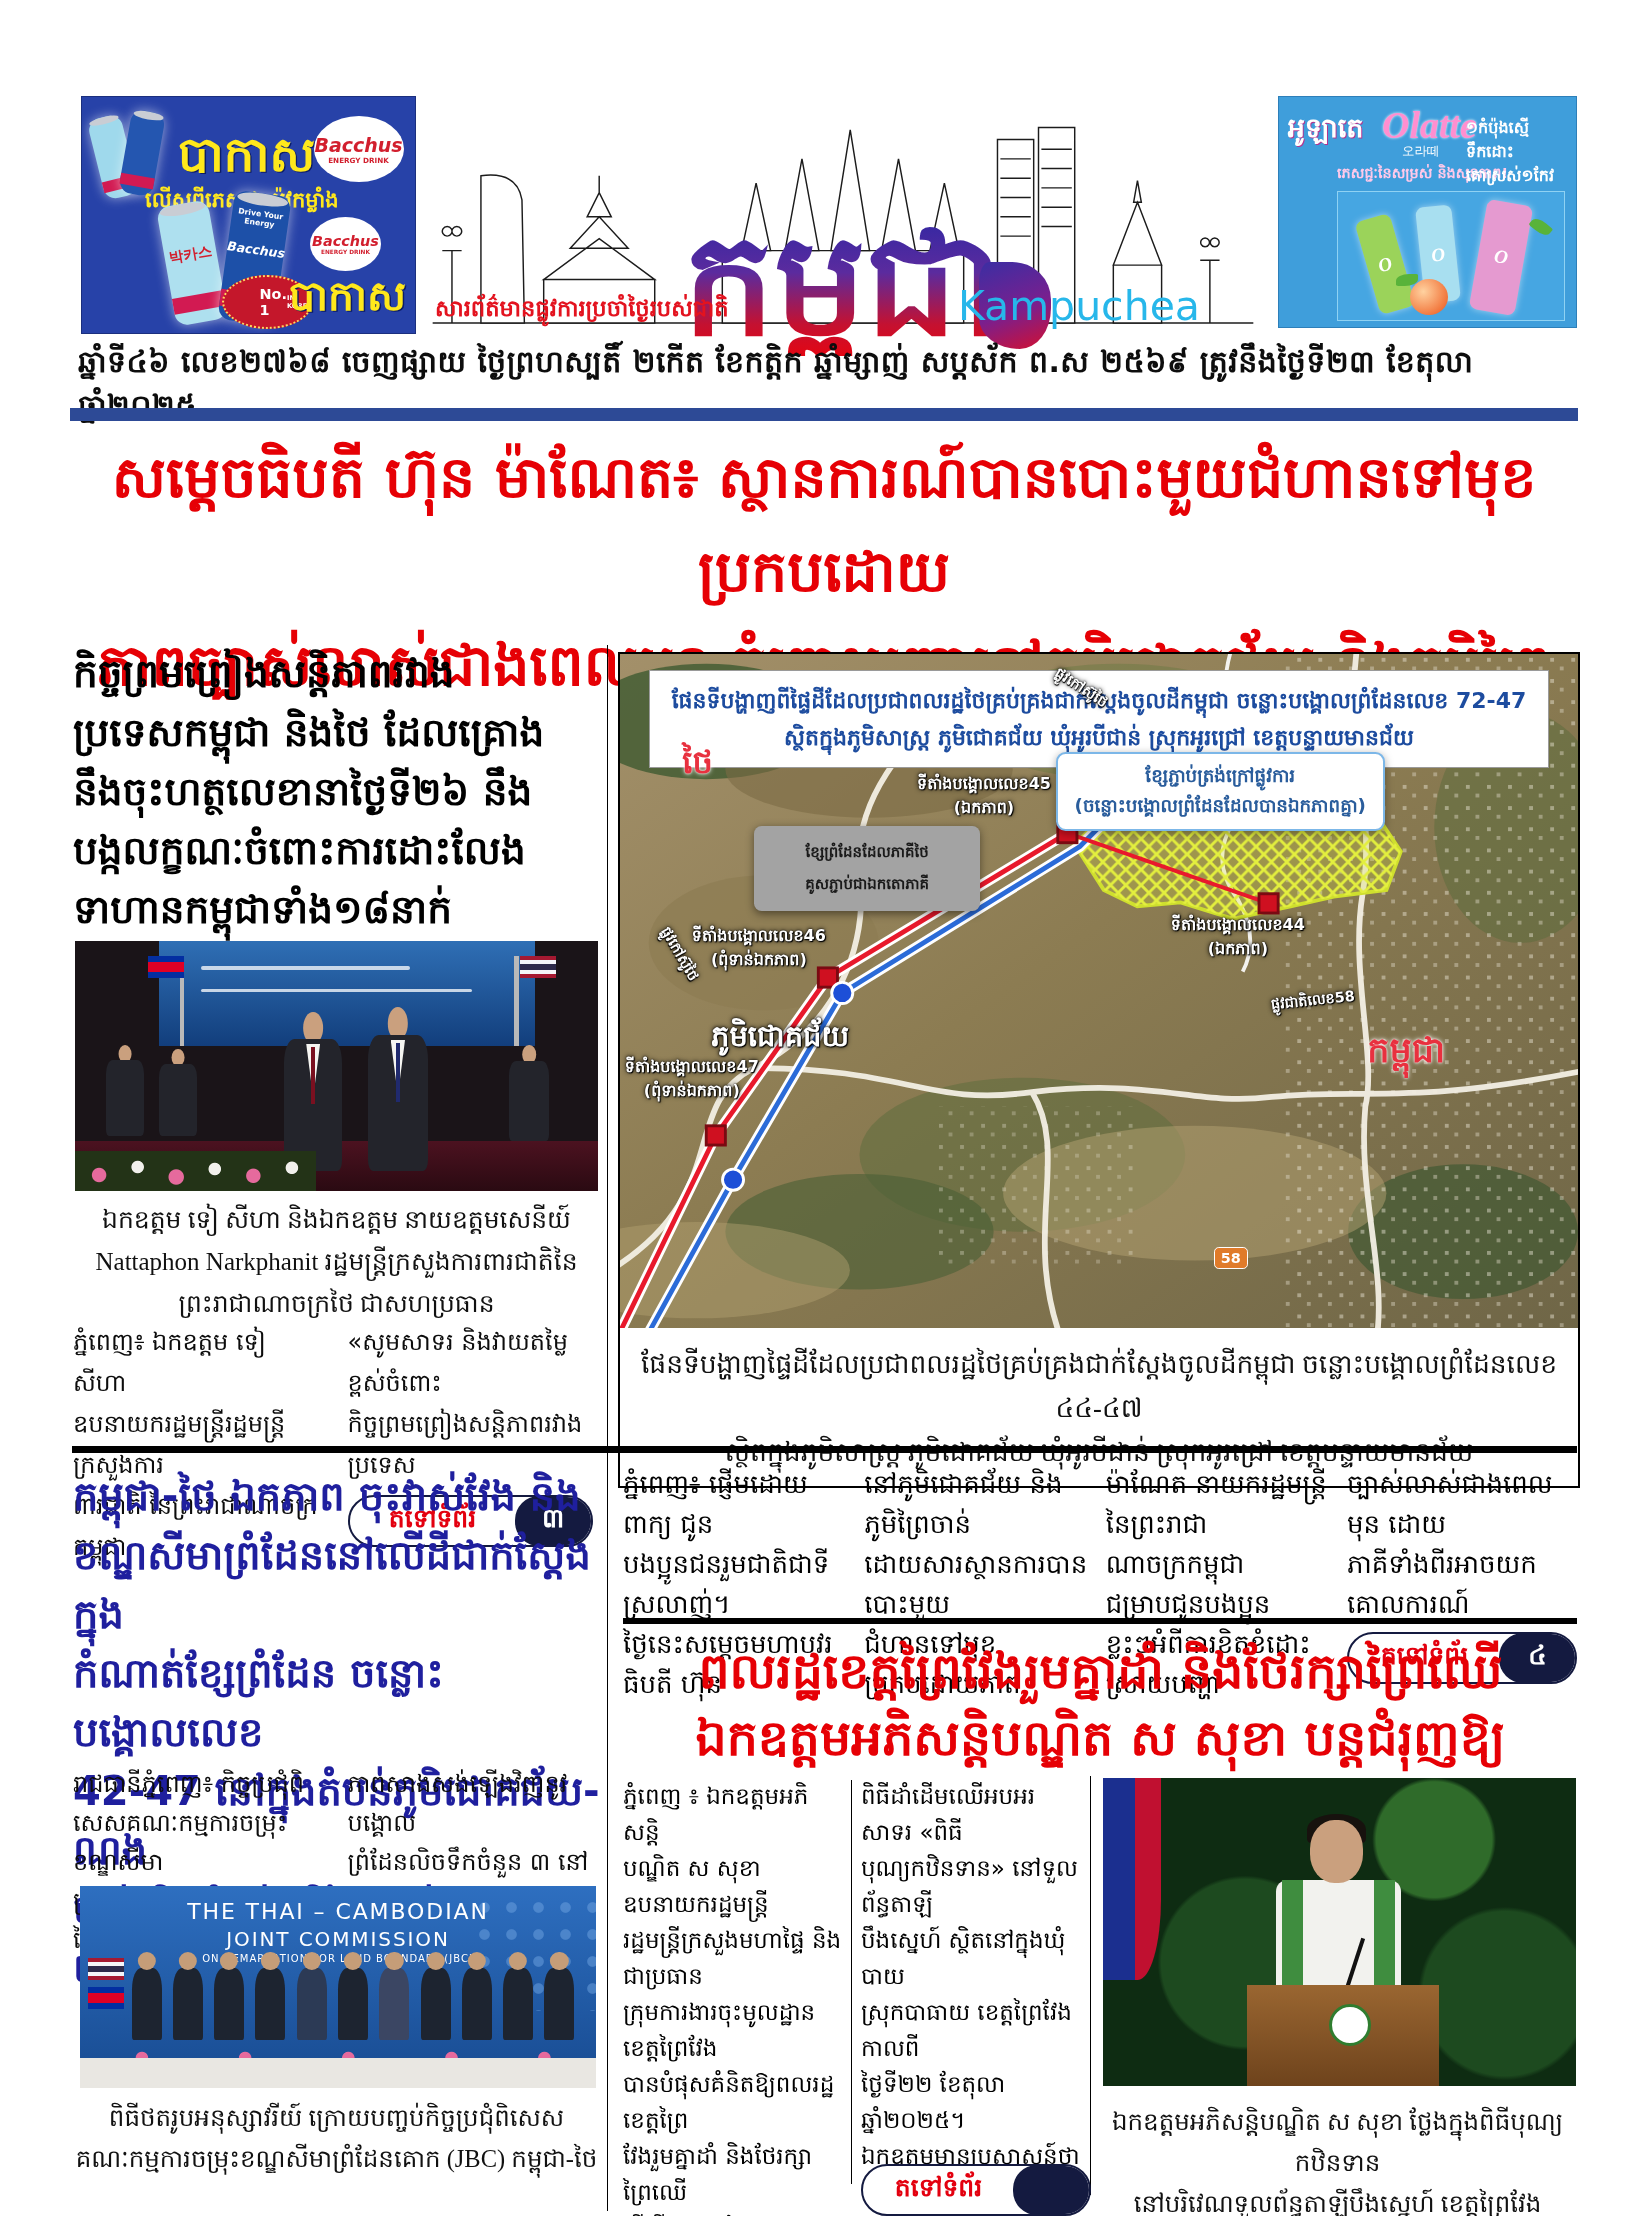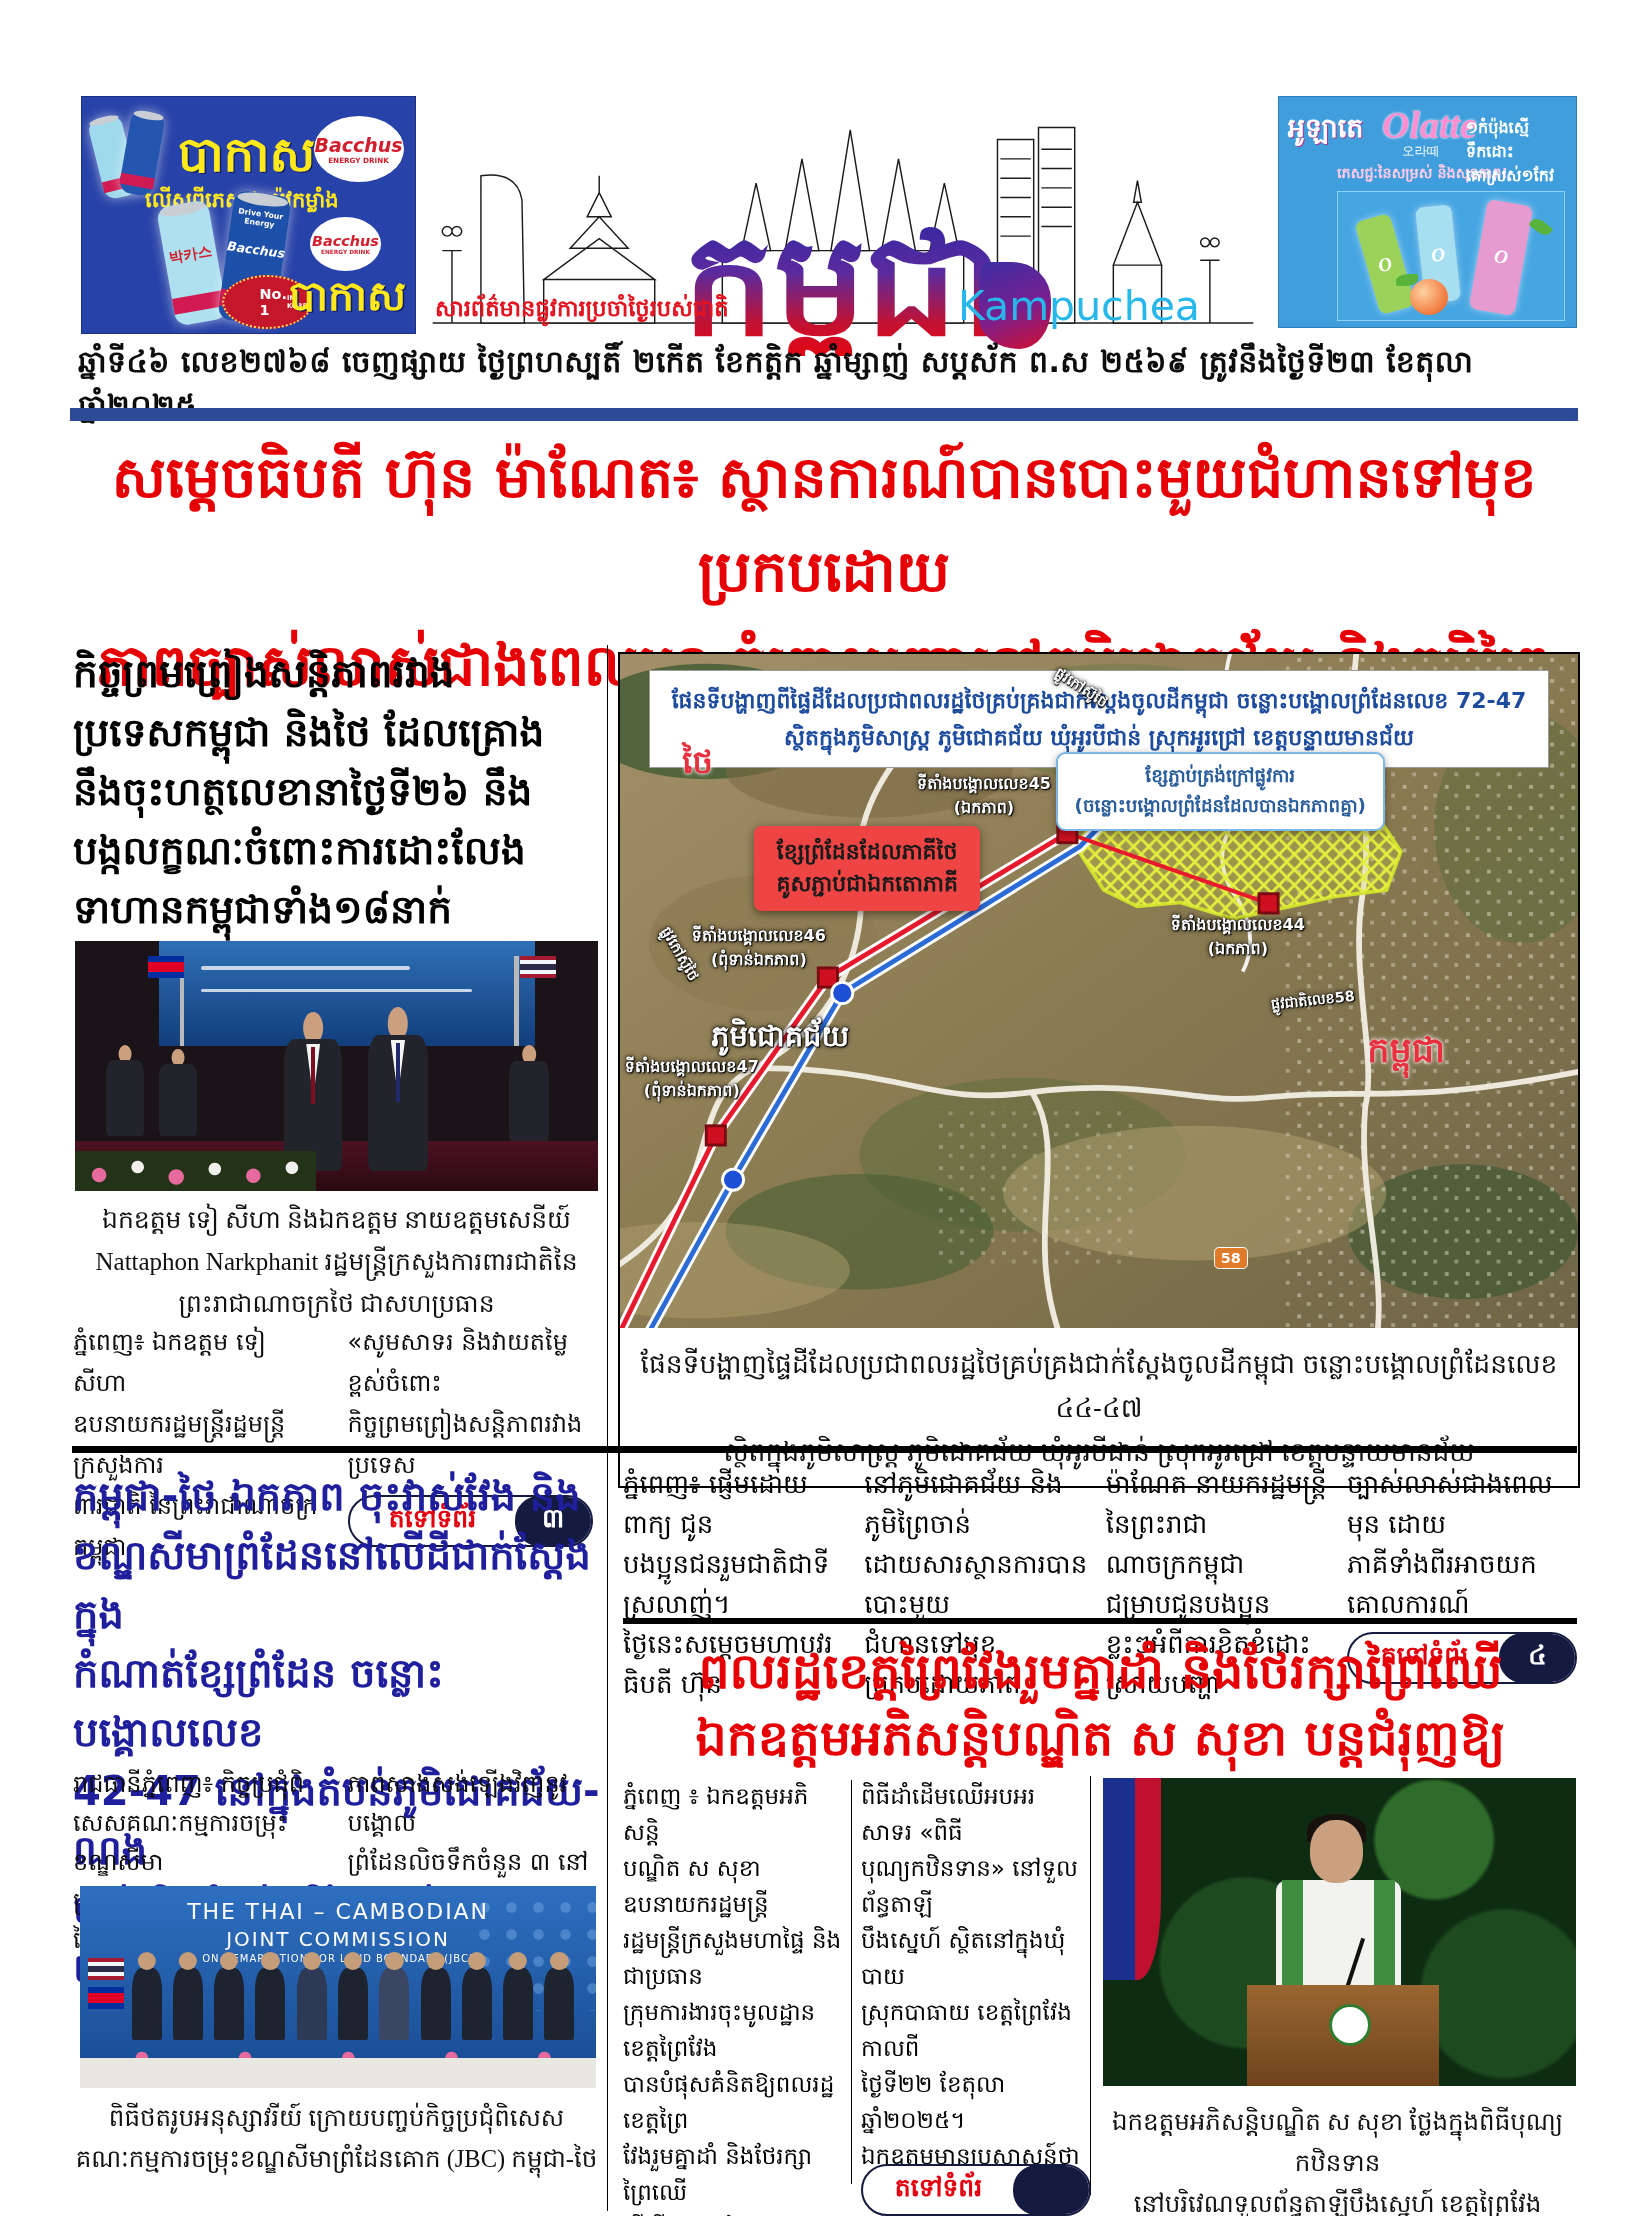--- a/index.html
+++ b/index.html
@@ -64,24 +64,24 @@
   .pill-label{flex:1;text-align:center;color:#e3000f;font-weight:800;font-size:25px;}
   .pill-num{width:77px;align-self:stretch;background:#141a40;border-radius:24px;margin:-1px;color:#fff;display:flex;align-items:center;justify-content:center;font-size:26px;font-weight:700;}
 
   
   .map-block{left:618px;top:652px;width:958px;border:2.4px solid #000;background:#fff;}
   .map{position:relative;width:100%;height:674px;overflow:hidden;background:#8c7c52;}
   .map svg{position:absolute;inset:0;width:100%;height:100%;}
   .map-headerbox{position:absolute;left:3%;right:3%;top:16.4px;background:#fff;border:1.4px solid #9a9a9a;padding:10.6px 8.7px;text-align:center;color:#1d4c9f;font-weight:800;font-size:22px;line-height:37px;}
   .maplabel{position:absolute;color:#fff;font-weight:800;text-align:center;text-shadow:0 0 4.8px #000,0 0 1.9px #000,1px 1px 1px #000;}
   .redlabel{color:#e8313f;text-shadow:0 0 4.8px #fff,0 0 1.9px #fff;}
-  .callout-w{position:absolute;background:#ef4444;color:#1a1a1a;border-radius:7.7px;padding:10.6px 12.5px;font-size:22px;font-weight:800;line-height:32px;text-align:center;box-shadow:0 2.9px 8.7px rgba(0,0,0,.45);}
+  .callout-w{position:absolute;background:#a3a3a3;color:#1a1a1a;border-radius:7.7px;padding:10.6px 12.5px;font-size:15px;font-weight:800;line-height:32px;text-align:center;box-shadow:0 2.9px 8.7px rgba(0,0,0,.45);}
   .callout-b{position:absolute;background:#fff;color:#2a5d9c;border:2.9px solid #7cb7e8;border-radius:9.6px;padding:7.7px 11.5px;font-size:18.3px;font-weight:800;line-height:30px;text-align:center;box-shadow:0 2.9px 8.7px rgba(0,0,0,.35);}
   .shield{position:absolute;background:#e07b2a;border:1.4px solid #fff;border-radius:4.8px;color:#fff;font-weight:800;font-size:14.4px;padding:1.9px 5.8px;}
-  .map-caption{padding:13.5px 14.4px 12.5px;text-align:center;font-family:Liberation Sans, sans-serif;font-size:26.5px;line-height:44px;color:#111;}
+  .map-caption{padding:13.5px 14.4px 12.5px;text-align:center;font-family:Liberation Serif, serif;font-size:26.5px;line-height:44px;color:#111;}
 
   
   .photo1{left:75px;top:941px;width:523px;height:250px;background:#1a1418;overflow:hidden;}
   .p1-banner{position:absolute;left:16%;top:0;width:72%;height:42%;background:linear-gradient(180deg,#2f6fb5,#123e7c);}
   .p1-bannerline{position:absolute;background:rgba(255,255,255,.75);height:3.8px;border-radius:1.9px;}
   .p1-floor{position:absolute;left:0;bottom:0;width:100%;height:20%;background:linear-gradient(180deg,#4c1220,#2a0a12);}
   .fig{position:absolute;}
   .fig .head{position:absolute;left:50%;transform:translateX(-50%);top:0;width:34%;height:20%;background:#caa07e;border-radius:50%;}
   .fig .torso{position:absolute;left:0;top:17%;width:100%;height:83%;background:#23242b;border-radius:18% 18% 8% 8%;}
   .fig .shirt{position:absolute;left:38%;top:20%;width:24%;height:34%;background:#f5f5f2;clip-path:polygon(0 0,100% 0,50% 100%);}

